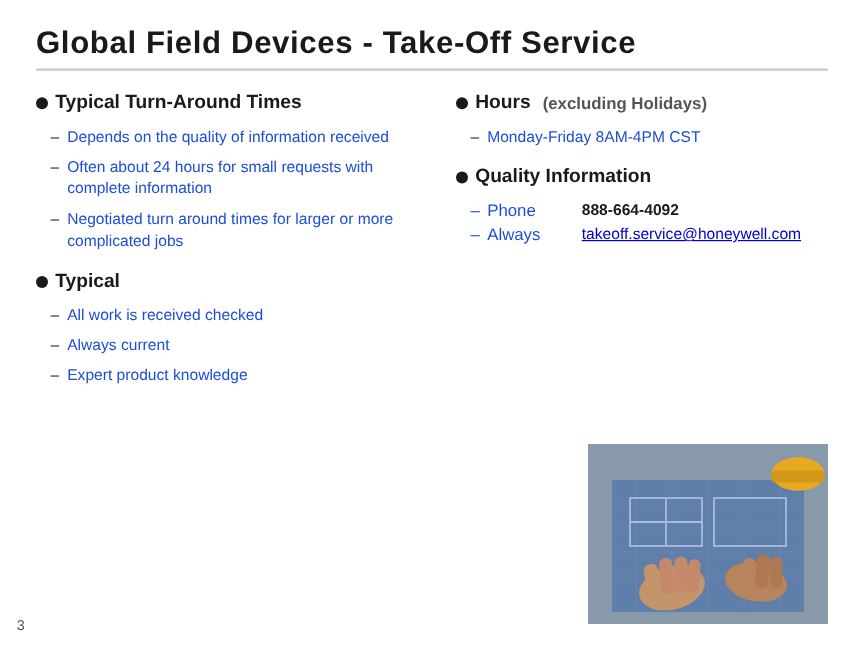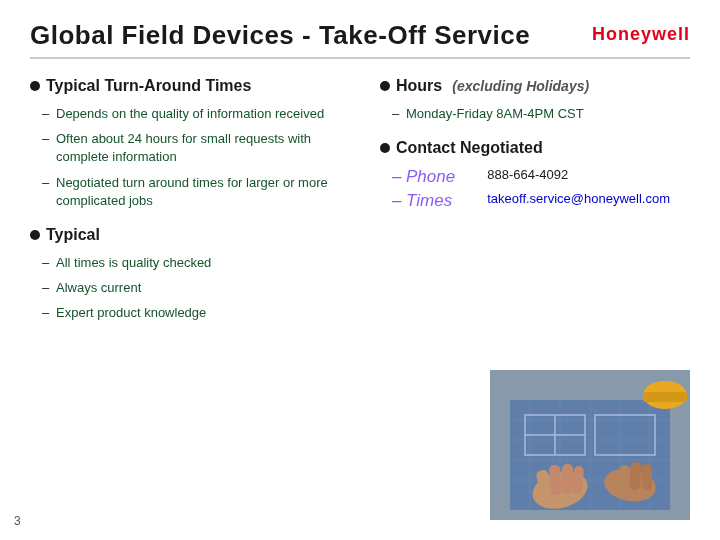--- a/index.html
+++ b/index.html
@@ -78,33 +78,32 @@
       width: 10px;
       height: 10px;
       background: #1a1a1a;
       border-radius: 50%;
       flex-shrink: 0;
     }
 
     .section-subtitle {
       font-size: 14px;
       color: #555555;
-      font-style: italic;
       margin-left: 4px;
     }
 
     .bullet-list {
       list-style: none;
       margin-left: 12px;
       margin-bottom: 16px;
     }
 
     .bullet-list li {
       font-size: 13px;
-      color: #14532d;
+      color: #1d4ed8;
       margin-bottom: 7px;
       padding-left: 14px;
       position: relative;
       line-height: 1.4;
     }
 
     .bullet-list li::before {
       content: "–";
       position: absolute;
       left: 0;
@@ -112,41 +111,42 @@
     }
 
     .contact-grid {
       display: grid;
       grid-template-columns: auto auto;
       gap: 4px 12px;
       margin-left: 12px;
     }
 
     .contact-label {
-      font-size: 17px;
-      color: #8b5cf6;
+      font-size: 14px;
+      color: #1d4ed8;
       padding-left: 14px;
       position: relative;
-      font-style: italic;
     }
 
     .contact-label::before {
       content: "–";
       position: absolute;
       left: 0;
     }
 
     .contact-value {
       font-size: 13px;
       color: #1a1a1a;
+      font-weight: bold;
     }
 
     .contact-email {
       font-size: 13px;
       color: #0000cc;
+      text-decoration: underline;
     }
 
     .photo-container {
       position: absolute;
       bottom: 20px;
       right: 30px;
       width: 200px;
       height: 150px;
       overflow: hidden;
     }
@@ -172,21 +172,20 @@
       font-size: 12px;
       color: #555555;
     }
   </style>
 </head>
 <body>
 
 <div class="slide">
   <div class="header">
     <h1 class="title">Global Field Devices - Take-Off Service</h1>
-    <div class="honeywell-logo">Honeywell</div>
   </div>
   <div class="divider"></div>
 
   <div class="content">
 
     <div class="left-column">
 
       <div>
         <div class="section-title">
           <span class="bullet"></span>
@@ -198,21 +197,21 @@
           <li>Negotiated turn around times for larger or more complicated jobs</li>
         </ul>
       </div>
 
       <div>
         <div class="section-title">
           <span class="bullet"></span>
           <span>Typical</span>
         </div>
         <ul class="bullet-list">
-          <li>All times is quality checked</li>
+          <li>All work is received checked</li>
           <li>Always current</li>
           <li>Expert product knowledge</li>
         </ul>
       </div>
 
     </div>
 
     <div class="right-column">
 
       <div style="margin-bottom:4px;">
@@ -223,26 +222,26 @@
         </div>
         <ul class="bullet-list">
           <li>Monday-Friday 8AM-4PM CST</li>
         </ul>
       </div>
 
 
       <div>
         <div class="section-title">
           <span class="bullet"></span>
-          <span>Contact Negotiated</span>
+          <span>Quality Information</span>
         </div>
         <div class="contact-grid">
           <span class="contact-label">Phone</span>
           <span class="contact-value">888-664-4092</span>
-          <span class="contact-label">Times</span>
+          <span class="contact-label">Always</span>
           <span class="contact-email">takeoff.service@honeywell.com</span>
         </div>
       </div>
 
     </div>
   </div>
 
   <div class="photo-container">
     <div class="photo-placeholder">
       <svg class="photo-svg" viewBox="0 0 200 150" xmlns="http://www.w3.org/2000/svg">

